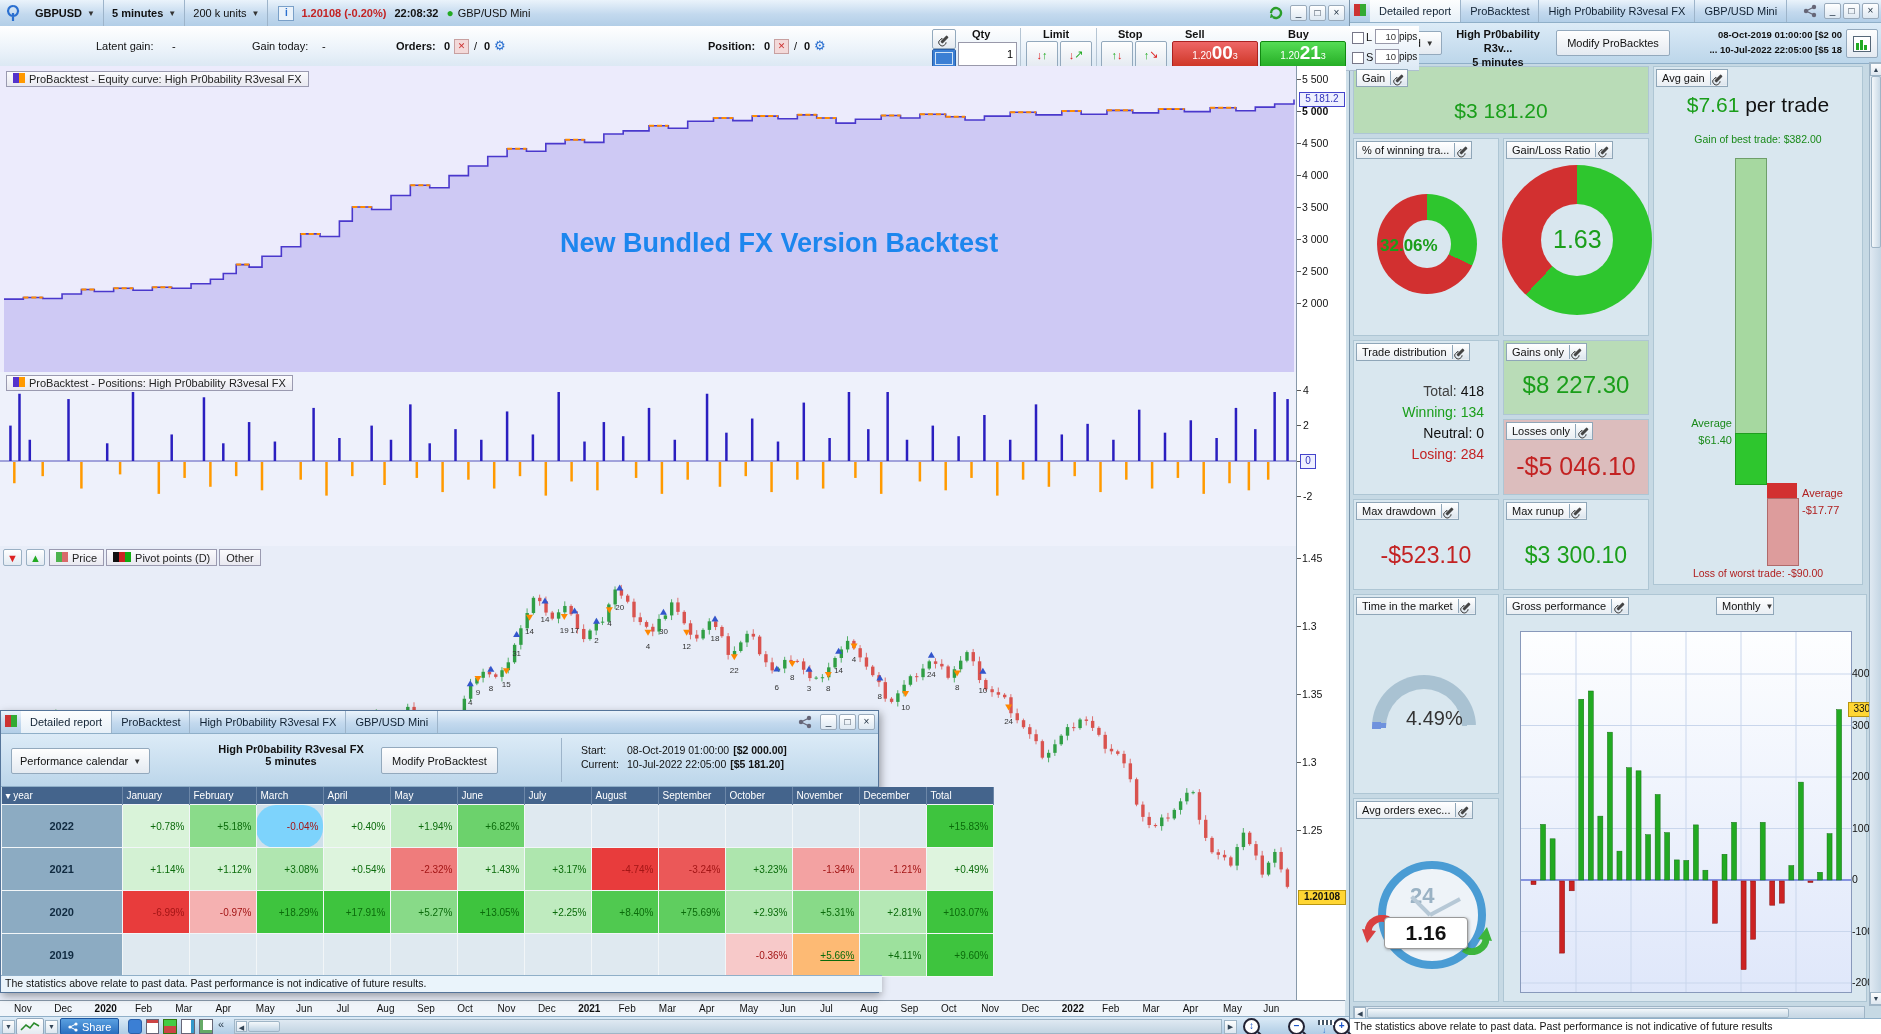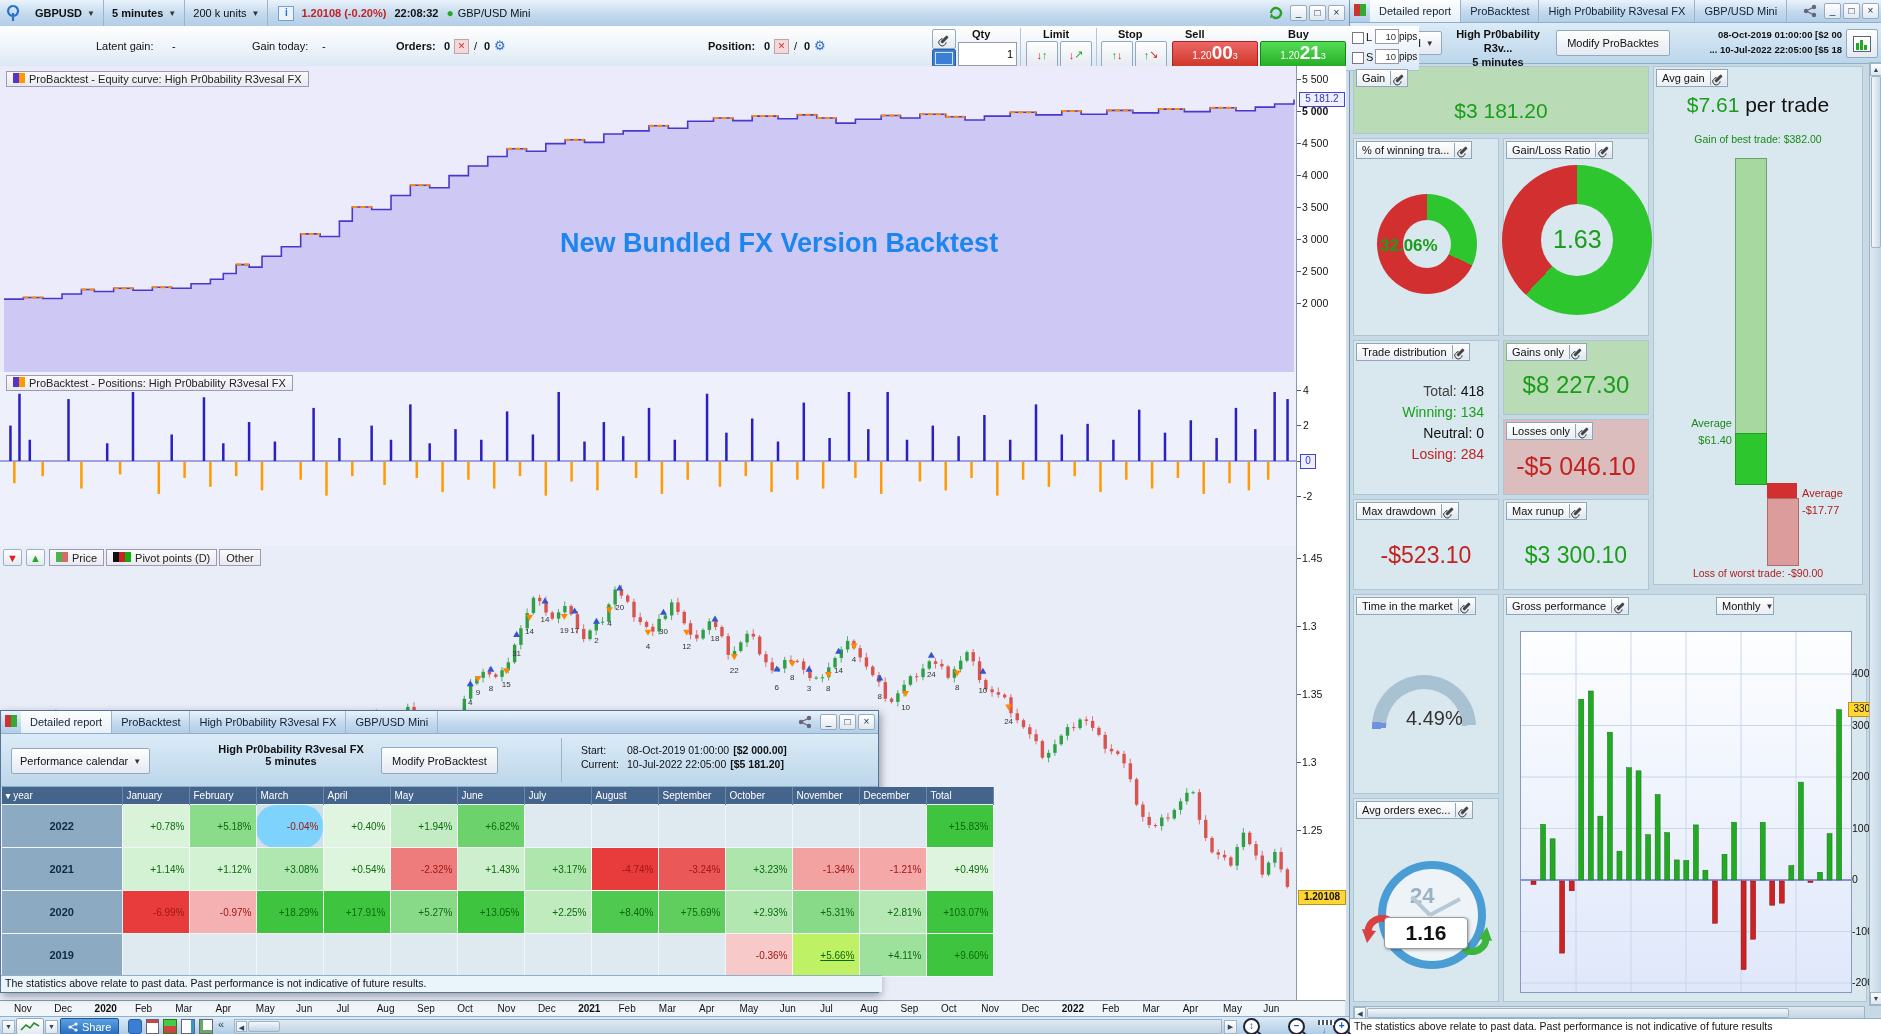--- a/index.html
+++ b/index.html
@@ -994,21 +994,21 @@
             <td style="background: rgb(223, 233, 240);"></td>
             <td style="background: rgb(223, 233, 240);"></td>
             <td style="background: rgb(223, 233, 240);"></td>
             <td style="background: rgb(223, 233, 240);"></td>
             <td style="background: rgb(223, 233, 240);"></td>
             <td style="background: rgb(223, 233, 240);"></td>
             <td style="background: rgb(223, 233, 240);"></td>
             <td style="background: rgb(223, 233, 240);"></td>
             <td style="background: rgb(223, 233, 240);"></td>
             <td style="background: rgb(247, 201, 201); color: rgb(163, 21, 21);">-0.36%</td>
-            <td style="background: #bef264; color: rgb(11, 107, 11); text-decoration: underline;">+5.66%</td>
+            <td style="background: #fdba74; color: rgb(11, 107, 11); text-decoration: underline;">+5.66%</td>
             <td style="background: rgb(157, 225, 157); color: rgb(11, 107, 11);">+4.11%</td>
             <td style="background: rgb(62, 196, 62); color: rgb(11, 107, 11);">+9.60%</td>
           </tr>
         </tbody>
       </table>
     <div style="position:absolute;left:0;bottom:0;width:100%;height:16px;background:#eaf4fb;border-top:1px solid #8fafc8;padding-left:4px;line-height:15px;font-size:10.5px;">The statistics above relate to past data. Past performance is not indicative of future results.</div>
   </div>
 
   <div class="abs" style="left:1349px;top:0;width:532px;height:1034px;background:#c6d9e4;border-left:1px solid #7a94aa;">
     <div class="titlebar flexrow" style="height:22px;">

